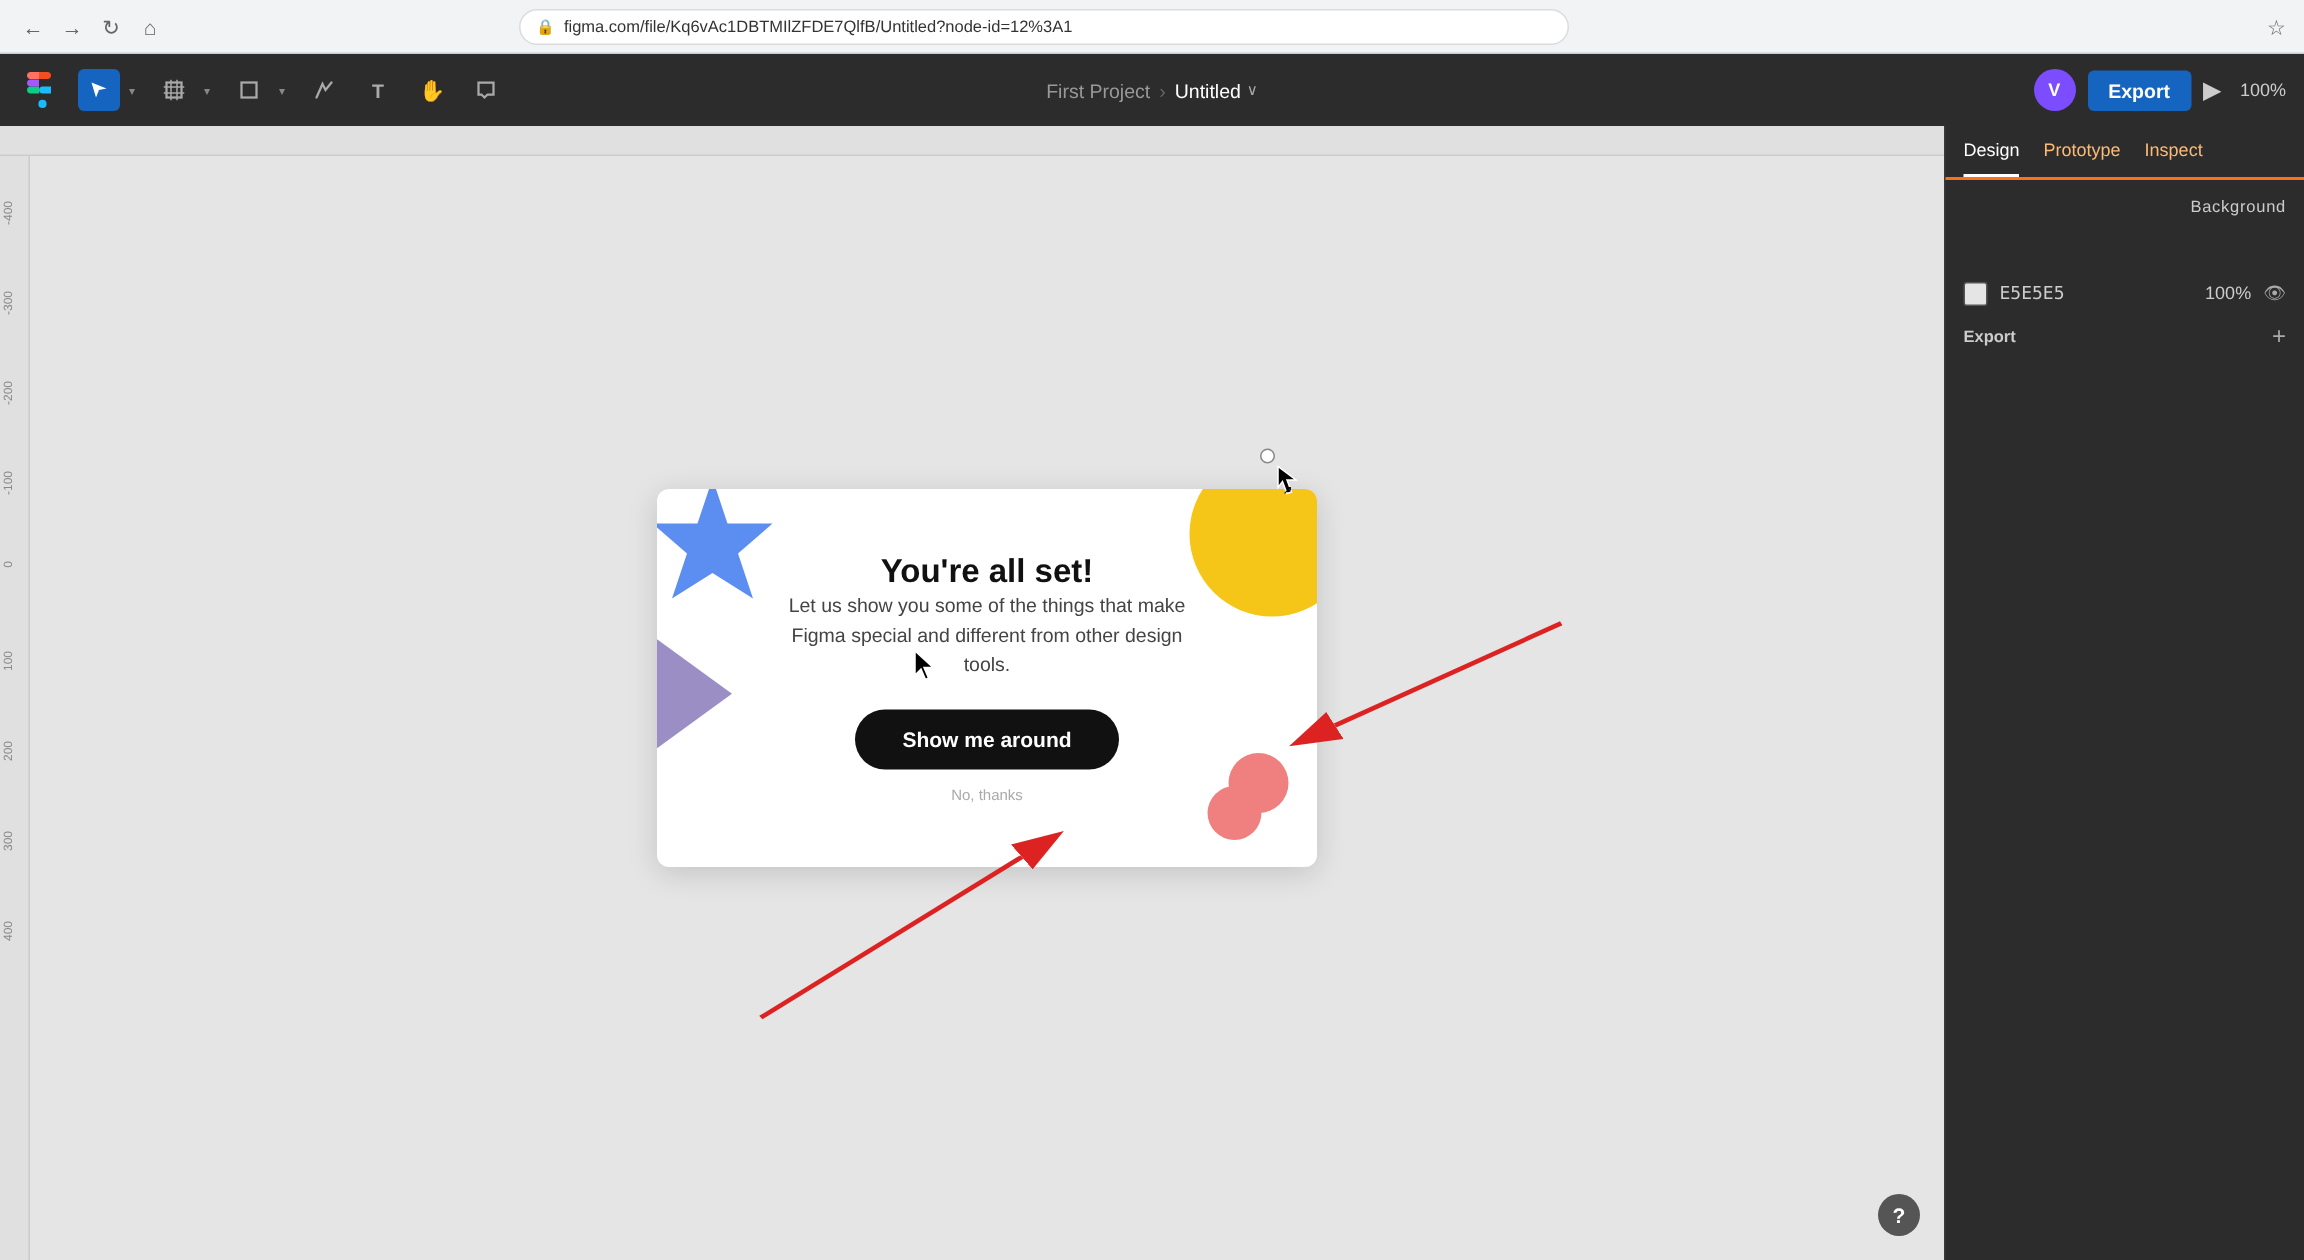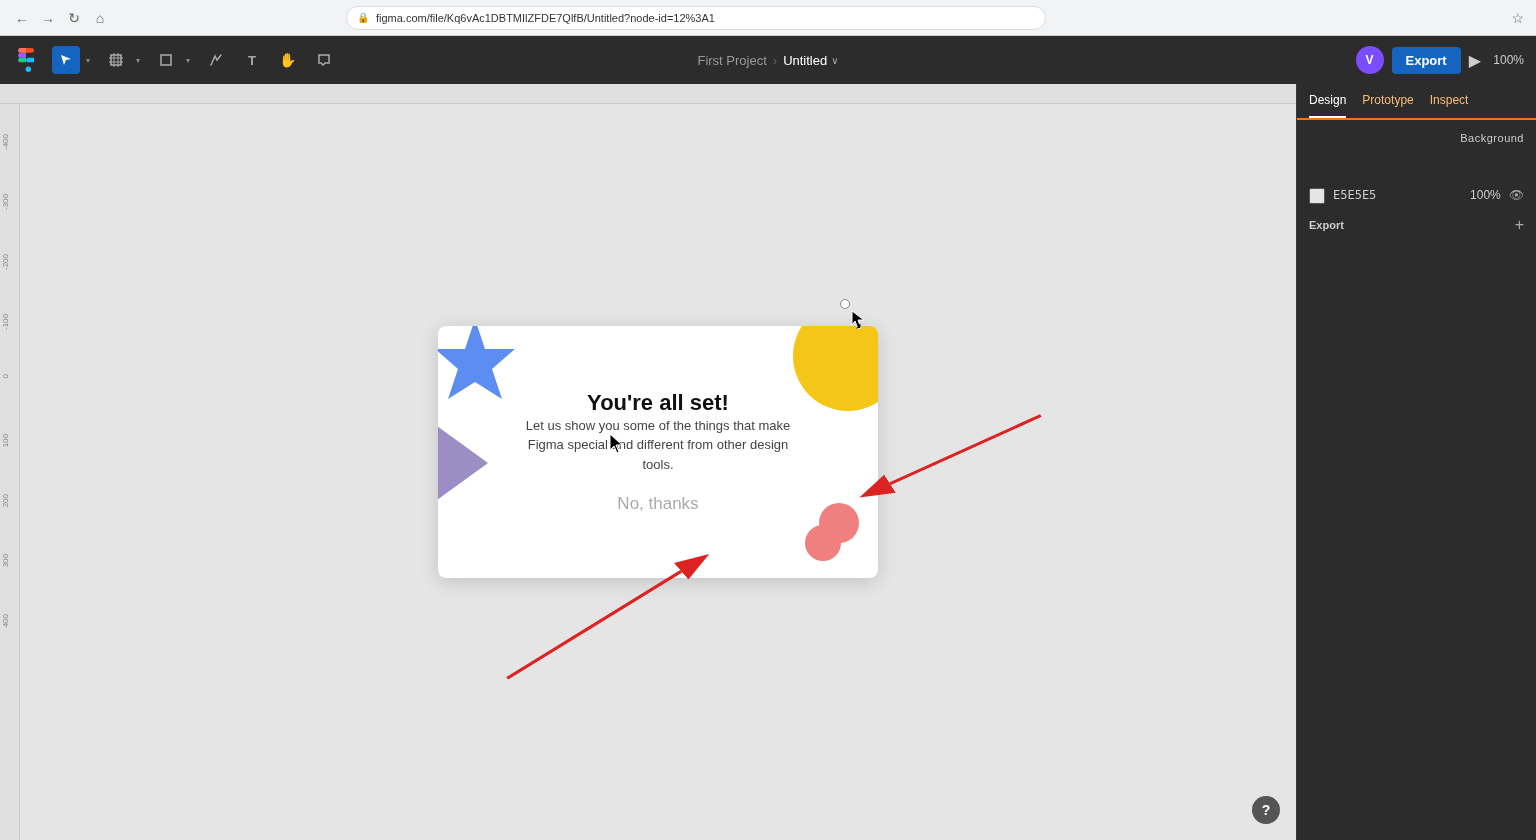--- a/index.html
+++ b/index.html
@@ -277,21 +277,21 @@
       border: none;
       border-radius: 20px;
       padding: 12px 32px;
       font-size: 14px;
       font-weight: 600;
       cursor: pointer;
       z-index: 1;
       margin-bottom: 12px;
     }
     .no-thanks {
-      font-size: 17px;
+      font-size: 10px;
       color: #aaa;
       cursor: pointer;
       z-index: 1;
       background: none;
       border: none;
     }
 
     
     .annotation-arrows {
       position: absolute;
@@ -570,20 +570,21 @@
 
         <div style="position:absolute; right:12px; bottom:8px; z-index:0;">
           <svg width="65" height="65" viewBox="0 0 65 65">
             <circle cx="38" cy="22" r="20" fill="#f08080"></circle>
             <circle cx="22" cy="42" r="18" fill="#f08080"></circle>
           </svg>
         </div>
 
         <h2 class="modal-title">You're all set!</h2>
         <p class="modal-desc">Let us show you some of the things that make Figma special and different from other design tools.</p>
+        <button class="show-btn">Show me around</button>
         <button class="no-thanks">No, thanks</button>
       </div>
 
       <svg class="annotation-arrows" viewBox="0 0 1100 756" preserveAspectRatio="none">
 
         <defs>
           <marker id="arrowhead1" markerWidth="10" markerHeight="7" refX="0" refY="3.5" orient="auto">
             <polygon points="0 0, 10 3.5, 0 7" fill="#dd2222"></polygon>
           </marker>
           <marker id="arrowhead2" markerWidth="10" markerHeight="7" refX="0" refY="3.5" orient="auto">

